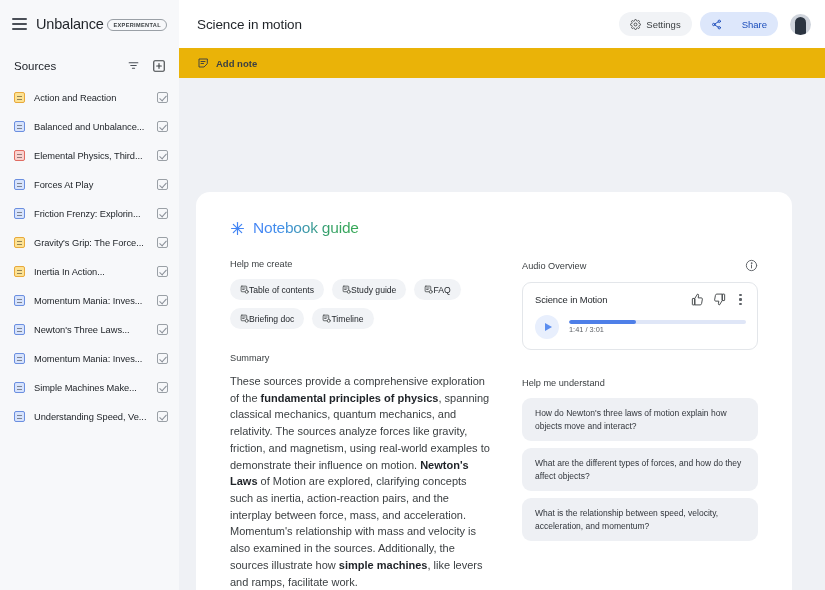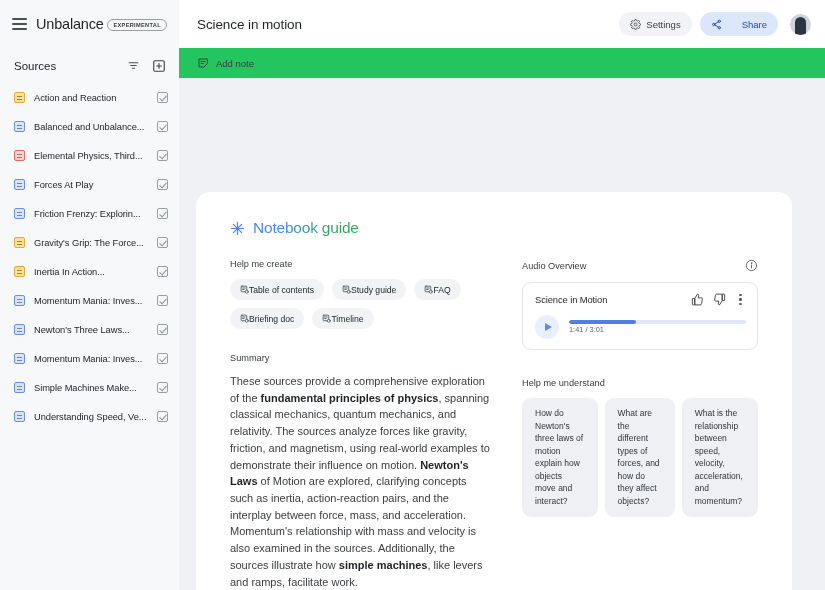--- a/index.html
+++ b/index.html
@@ -117,22 +117,23 @@
     background: #2b3440;
   }
 
   .content-area {
     flex: 1; background: #eff1f5;
     padding: 0 16px 0 0; position: relative;
     display: flex; flex-direction: column;
   }
   .addnote-row {
     height: 30px; display: flex; align-items: center;
-    padding-left: 18px; gap: 7px; background: #22c55e;
+    padding-left: 18px; gap: 7px; background: #eab308;
     margin-right: -16px;
+    font-weight: bold;
   }
   .addnote { display: flex; align-items: center; gap: 7px; cursor: pointer; }
   .addnote span { font-size: 9.5px; color: #3c4043; }
   .spacer-gray { background: #eff1f5; height: 114px; margin-right: -16px; }
 
   
   .guide-card {
     position: absolute;
     left: 17px; right: 33px; top: 144px; bottom: 0;
     background: #fff;
@@ -195,21 +196,21 @@
   .play-btn::after {
     content: ""; width: 0; height: 0; margin-left: 2px;
     border-left: 7px solid #5b8def;
     border-top: 4.5px solid transparent; border-bottom: 4.5px solid transparent;
   }
   .ao-prog { flex: 1; }
   .bar { height: 3.6px; border-radius: 3px; background: #dfe6f7; overflow: hidden; }
   .bar .fill { height: 100%; background: #4e7fe8; border-radius: 3px; }
   .ao-time { font-size: 7.4px; color: #5f6368; margin-top: 1px; }
 
-  .q-list { margin-top: 0; display: flex; flex-direction: row; gap: 7px; }
+  .q-list { margin-top: 0; display: flex; flex-direction: column; gap: 7px; }
   .q-card {
     background: #eef0f4; border-radius: 9px;
     padding: 9px 13px; font-size: 8.5px; line-height: 1.48;
     color: #31353b; cursor: pointer;
   }
   .hmu-wrap { margin-top: 28px; }
 
   
   .bottom-bar {
     height: 52px; flex: 0 0 52px;

